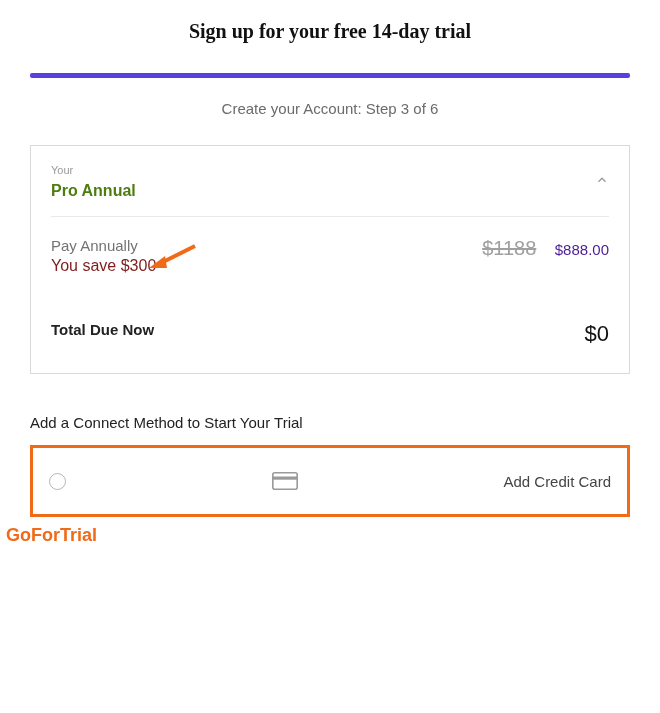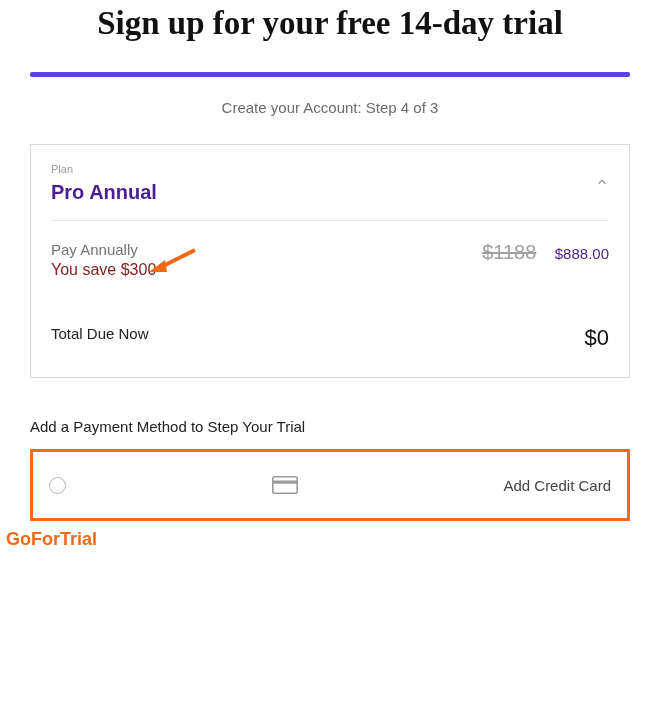--- a/index.html
+++ b/index.html
@@ -5,23 +5,23 @@
   * { box-sizing: border-box; margin: 0; padding: 0; }
   body {
     font-family: -apple-system, BlinkMacSystemFont, "Segoe UI", Arial, sans-serif;
     background: #fff;
     width: 660px;
     color: #2a2a2a;
   }
   .page-title {
     font-family: Georgia, "Times New Roman", serif;
     font-weight: 700;
-    font-size: 33px;
+    font-size: 20px;
     text-align: center;
-    padding: 5px 0 30px;
+    padding: 20px 0 30px;
     color: #111;
   }
   .progress-bar {
     height: 5px;
     background: #5b3fe0;
     margin: 0 30px;
     border-radius: 2px;
   }
   .step-label {
     text-align: center;
@@ -40,23 +40,23 @@
     align-items: center;
     padding: 18px 0 16px;
     border-bottom: 1px solid #e8e8e8;
   }
   .plan-label {
     font-size: 11px;
     color: #9a9a9a;
     margin-bottom: 6px;
   }
   .plan-name {
-    font-size: 20px;
+    font-size: 16px;
     font-weight: 600;
-    color: #4c1d95;
+    color: #4d7c0f;
   }
   .chevron { color: #9a9a9a; }
   .row {
     display: flex;
     justify-content: space-between;
     align-items: flex-start;
     padding: 20px 0 0;
   }
   .row-label { color: #737373; font-size: 15px; }
   .row-value { color: #4c1d95; font-size: 15px; }
@@ -70,21 +70,21 @@
     color: #7f1d1d;
     font-size: 16px;
     margin-top: 3px;
   }
   .plus-tax { margin-top: 22px; }
   .due-after { margin-top: 26px; }
   .total-row {
     margin-top: 26px;
     padding-bottom: 26px;
   }
-  .total-label { font-weight: 400; color: #222; font-size: 15px; }
+  .total-label { font-weight: 700; color: #222; font-size: 15px; }
   .total-value { font-size: 22px; color: #111; }
   .section-label {
     margin: 40px 30px 14px;
     font-size: 15px;
     font-weight: 500;
     color: #222;
   }
   .payment-box {
     margin: 0 30px;
     border: 3px solid #f06a18;
@@ -131,26 +131,26 @@
     position: relative;
   }
 </style>
 </head>
 <body>
 
 <h1 class="page-title">Sign up for your free 14-day trial</h1>
 
 <div class="progress-bar"></div>
 
-<div class="step-label">Create your Account: Step 4 of 3</div>
+<div class="step-label">Create your Account: Step 3 of 6</div>
 
 <div class="plan-card">
   <div class="plan-header">
     <div>
-      <div class="plan-label">Plan</div>
+      <div class="plan-label">Your</div>
       <div class="plan-name">Pro Annual</div>
     </div>
     <span class="chevron">
       <svg width="14" height="14" viewBox="0 0 24 24" fill="none" stroke="currentColor" stroke-width="2.2">
           <polyline points="6 15 12 9 18 15"></polyline>
         </svg>
     </span>
   </div>
 
   <div class="row">
@@ -171,21 +171,21 @@
   </div>
 
 
 
   <div class="row total-row">
     <div class="total-label">Total Due Now</div>
     <div class="total-value">$0</div>
   </div>
 </div>
 
-<div class="section-label">Add a Payment Method to Step Your Trial</div>
+<div class="section-label">Add a Connect Method to Start Your Trial</div>
 
 <div class="payment-box">
   <div class="pay-option">
     <span class="radio-circle"></span>
     <svg class="card-icon-svg" width="26" height="18" viewBox="0 0 26 18">
       <rect x="0.8" y="0.8" width="24.4" height="16.4" rx="2" fill="none" stroke="#9a9a9a" stroke-width="1.6"></rect>
       <rect x="0.8" y="4.5" width="24.4" height="3.2" fill="#9a9a9a"></rect>
     </svg>
     <span class="pay-label">Add Credit Card</span>
   </div>

